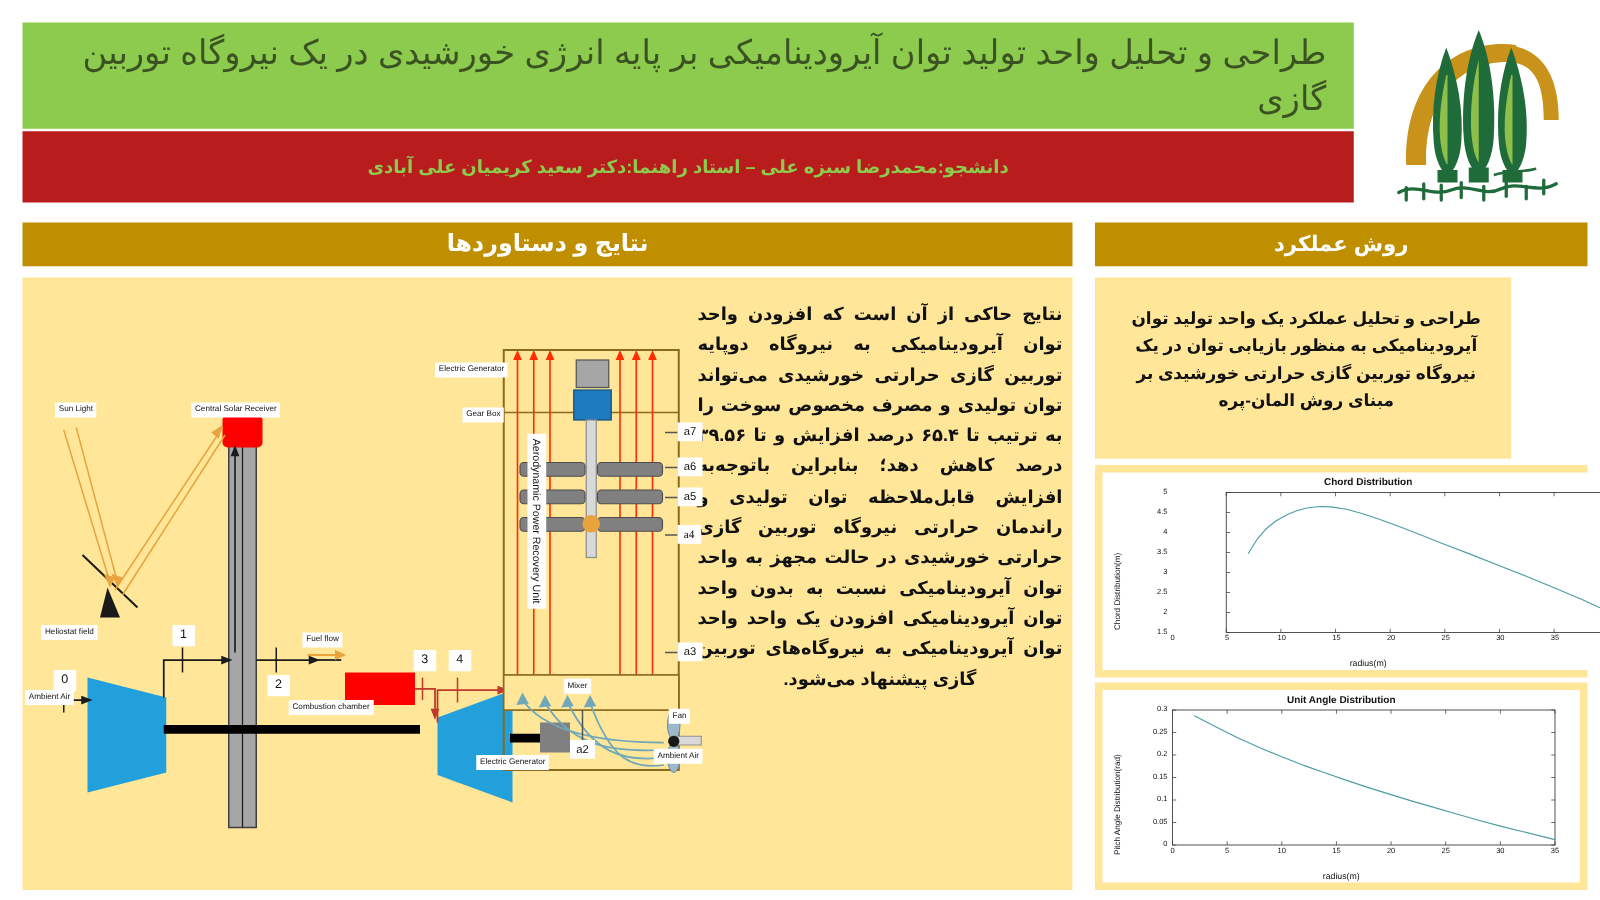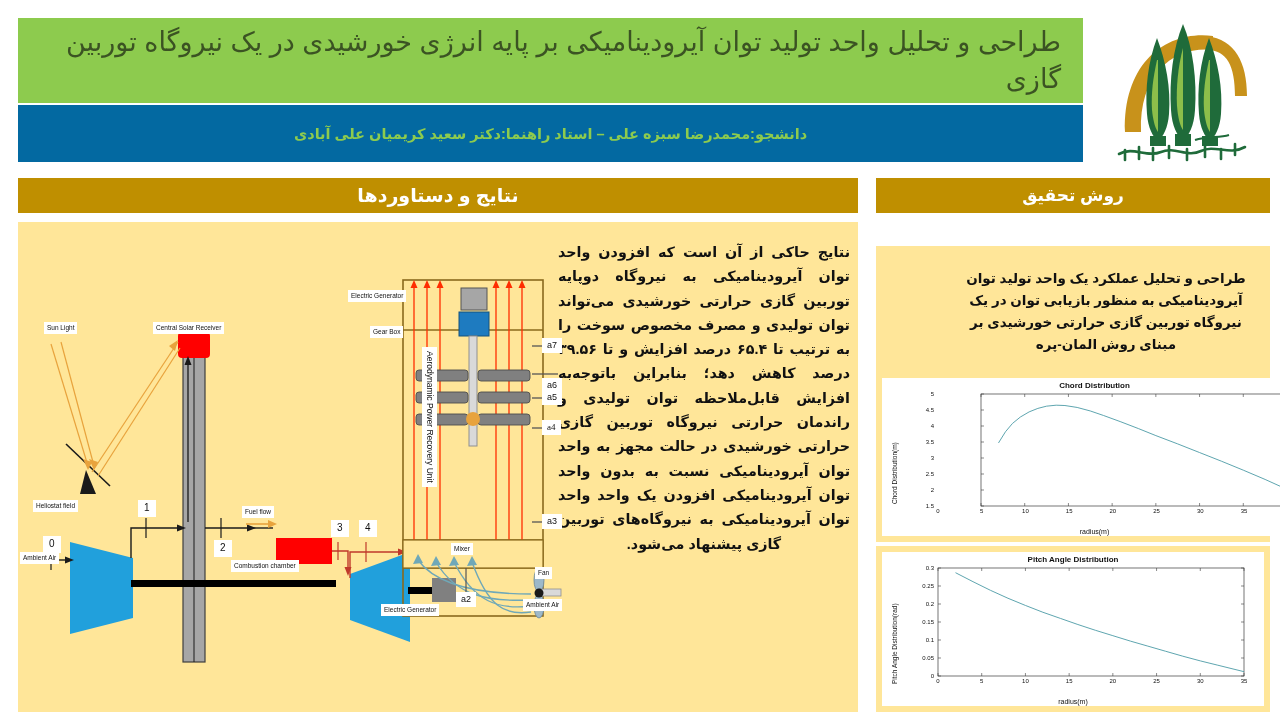--- a/index.html
+++ b/index.html
@@ -16,40 +16,40 @@
     background:#8DCB4E;
     display:flex;align-items:center;justify-content:flex-end;
   }
   #title-text{
     color:#3B5323;font-size:27px;line-height:1.34;font-weight:400;
     text-align:right;letter-spacing:2.5px;padding:0 22px 0 10px;
     direction:rtl;
   }
   #subtitle-bar{
     position:absolute;left:18px;top:105px;width:1065px;height:57px;
-    background:#0369a1;display:flex;align-items:center;justify-content:center;
+    background:#b91c1c;display:flex;align-items:center;justify-content:center;
   }
   #subtitle-text{
     color:#8DCB4E;font-size:14.5px;font-weight:bold;direction:rtl;text-align:center;
     letter-spacing:.2px;
   }
   #logo-block{position:absolute;left:1095px;top:4px;width:175px;height:162px;}
   
   .section-bar{
     position:absolute;background:#BF8F00;display:flex;align-items:center;justify-content:center;
   }
   .section-bar span{color:#ffffff;font-weight:bold;direction:rtl;letter-spacing:3px;}
   #bar-results{left:18px;top:178px;width:840px;height:35px;}
   #bar-results span{font-size:19px;}
   #bar-method{left:876px;top:178px;width:394px;height:35px;}
   #bar-method span{font-size:17px;}
   
   .panel{position:absolute;background:#FFE699;}
   #panel-results{left:18px;top:222px;width:840px;height:490px;}
-  #panel-method-text{left:876px;top:222px;width:394px;height:145px;margin-top:24px;}
+  #panel-method-text{left:876px;top:222px;width:333px;height:145px;}
   #panel-chord{left:876px;top:372px;width:394px;height:170px;}
   #panel-pitch{left:876px;top:546px;width:394px;height:166px;}
   .fa-body{
     direction:rtl;text-align:center;color:#111;font-size:13.5px;line-height:1.62;
     font-weight:bold;
   }
   #method-text{position:absolute;right:14px;top:22px;width:300px;}
   #results-text{
     position:absolute;right:8px;top:18px;width:292px;
     direction:rtl;text-align:justify;text-align-last:center;
@@ -136,21 +136,21 @@
       </g>
       <path d="M100 136 C112 132 124 134 134 131" stroke="#1F6B3A" stroke-width="2" fill="none"></path>
     </svg>
   </div>
 </div>
 
 <div class="section-bar" id="bar-results">
   <span>نتایج و دستاوردها</span>
 </div>
 <div class="section-bar" id="bar-method">
-  <span>روش تحقیق</span>
+  <span>روش عملکرد</span>
 </div>
 
 <div class="panel" id="panel-results">
 
   <div id="results-text">نتایج حاکی از آن است که افزودن واحد توان آیرودینامیکی به نیروگاه دوپایه توربین گازی حرارتی خورشیدی می‌تواند توان تولیدی و مصرف مخصوص سوخت را به ترتیب تا ۶۵.۴ درصد افزایش و تا ۳۹.۵۶ درصد کاهش دهد؛ بنابراین باتوجه‌به افزایش قابل‌ملاحظه توان تولیدی و راندمان حرارتی نیروگاه توربین گازی حرارتی خورشیدی در حالت مجهز به واحد توان آیرودینامیکی نسبت به بدون واحد توان آیرودینامیکی افزودن یک واحد واحد توان آیرودینامیکی به نیروگاه‌های توربین گازی پیشنهاد می‌شود.</div>
 
   <div id="diagram" style="position:absolute;left:0;top:0;width:545px;height:490px;">
 
     <svg viewBox="0 0 545 490" width="545" height="490">
 
@@ -294,21 +294,21 @@
     <div class="dlabel" style="left:517px;top:345px;">Fan</div>
     <div class="dlabel" style="left:505px;top:377px;">Ambient Air</div>
 
     <div class="dlabel num" style="left:25px;top:314px;">0</div>
     <div class="dlabel num" style="left:120px;top:278px;">1</div>
     <div class="dlabel num" style="left:196px;top:318px;">2</div>
     <div class="dlabel num" style="left:313px;top:298px;">3</div>
     <div class="dlabel num" style="left:341px;top:298px;">4</div>
 
     <div class="dlabel sid" style="left:524px;top:116px;">a7</div>
-    <div class="dlabel sid" style="left:524px;top:156px;">a6</div>
+    <div class="dlabel sid" style="left:524px;top:144px;">a6</div>
     <div class="dlabel sid" style="left:524px;top:168px;">a5</div>
     <div class="dlabel sid" style="left:524px;top:198px;font-family:Liberation Serif, serif;">a4</div>
     <div class="dlabel sid" style="left:524px;top:292px;">a3</div>
     <div class="dlabel sid" style="left:438px;top:370px;">a2</div>
   </div>
 
 </div>
 
 <div class="panel" id="panel-method-text">
   <div id="method-text" class="fa-body">طراحی و تحلیل عملکرد یک واحد تولید توان آیرودینامیکی به منظور بازیابی توان در یک نیروگاه توربین گازی حرارتی خورشیدی بر مبنای روش المان-پره</div>
@@ -373,21 +373,21 @@
         <line x1="362" y1="32" x2="359" y2="32" stroke="#3a3a3a" stroke-width="0.6"></line>
         <line x1="56" y1="16" x2="59" y2="16" stroke="#3a3a3a" stroke-width="0.6"></line>
         <line x1="362" y1="16" x2="359" y2="16" stroke="#3a3a3a" stroke-width="0.6"></line>
         <polyline points="73.49,64.96 80.48,53.76 87.47,45.44 95.34,39.04 104.09,33.92 112.83,30.40 121.57,28.16 131.19,27.20 139.93,27.52 152.17,29.44 165.29,32.96 178.40,37.44 195.89,43.84 213.37,50.56 230.86,57.60 252.71,65.92 274.57,74.56 296.43,83.20 318.29,92.16 340.14,101.44 362.00,111.36" fill="none" stroke="#4C9BA6" stroke-width="0.9" stroke-linejoin="round"></polyline>
       </svg>
   </div>
 </div>
 
 <div class="panel" id="panel-pitch">
   <div class="mplot" id="pitch-plot">
-    <div class="mtitle">Pitch Angle Distribution</div>
+    <div class="mtitle">Unit Angle Distribution</div>
     <div class="maxis-y-label" style="left:9px;top:132px;">Pitch Angle Distribution(rad)</div>
     <div class="maxis-x-label" style="bottom:1px;">radius(m)</div>
     <div id="pitch-yticks">
         <div class="mtick y" style="left: 30px; width: 22px; top: 121px;">0</div>
         <div class="mtick y" style="left: 30px; width: 22px; top: 103px;">0.05</div>
         <div class="mtick y" style="left: 30px; width: 22px; top: 85px;">0.1</div>
         <div class="mtick y" style="left: 30px; width: 22px; top: 67px;">0.15</div>
         <div class="mtick y" style="left: 30px; width: 22px; top: 49px;">0.2</div>
         <div class="mtick y" style="left: 30px; width: 22px; top: 31px;">0.25</div>
         <div class="mtick y" style="left: 30px; width: 22px; top: 13px;">0.3</div>

